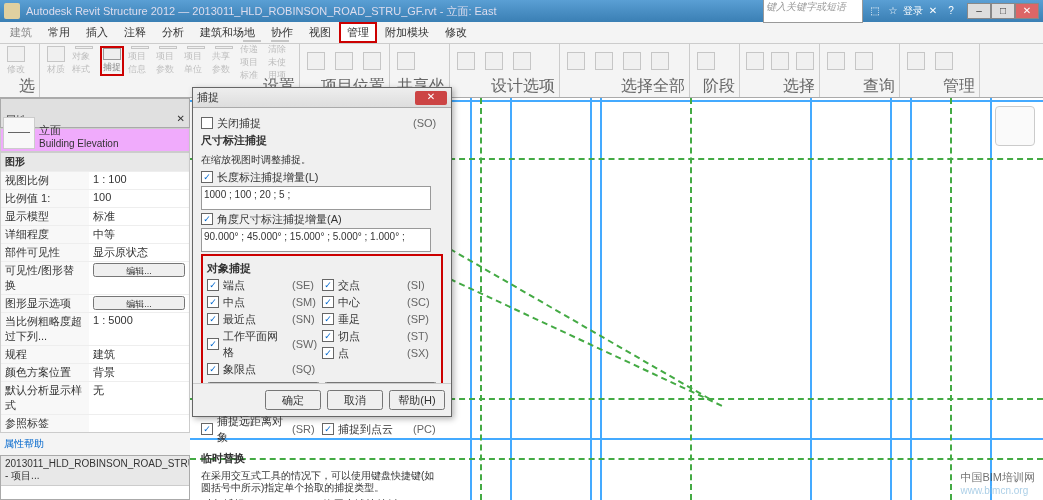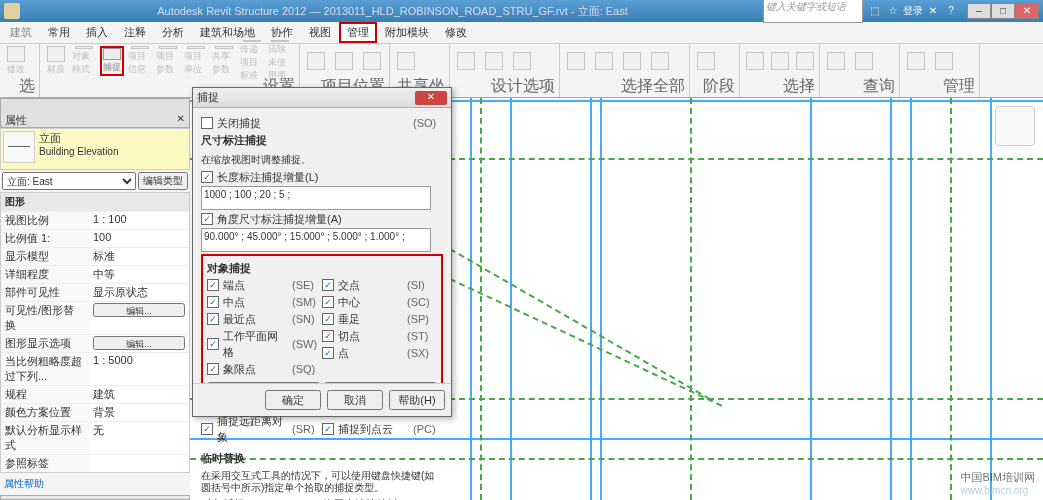--- a/index.html
+++ b/index.html
@@ -1,19 +1,19 @@
 <!DOCTYPE html>
 <html><head>
 <meta charset="utf-8">
 <style>
 *{box-sizing:border-box;margin:0;padding:0;font-family:"Microsoft YaHei","SimSun",Arial,sans-serif;font-size:11px;color:#333}
 body{width:1043px;height:500px;background:#e6e6e6;overflow:hidden;position:relative}
 .titlebar{height:22px;background:linear-gradient(#5a9fd4,#3a7fb4);display:flex;align-items:center;padding:0 4px;color:#fff}
 .titlebar .ticon{width:16px;height:16px;background:#e0d0a0;border-radius:2px;margin-right:6px}
-.titlebar .ttext{flex:1;text-align:center;font-size:11px;color:#dde}
+.titlebar .ttext{flex:1;text-align:left;font-size:11px;color:#dde}
 .titlebar .tsearch{width:100px;height:24px;background:#fff;border:1px solid #999;margin:0 4px;font-style:italic;color:#999;padding:0 2px;font-size:10px}
 .titlebar .ticongr{display:flex;gap:2px}
 .titlebar .ticongr span{width:16px;height:16px;display:inline-block;color:#fff;text-align:center;line-height:16px;font-size:10px}
 .titlebar .winbtns{display:flex;margin-left:8px}
 .titlebar .winbtns div{width:24px;height:16px;background:#ddd;border:1px solid #888;text-align:center;line-height:14px;font-size:10px;color:#333}
 .titlebar .winbtns .cl{background:#d66;color:#fff}
 .menubar{height:22px;background:#f4f4f4;border-bottom:1px solid #ccc;display:flex;align-items:center;padding:0 2px}
 .menubar .tab{padding:3px 8px;font-size:11px;cursor:pointer}
 .menubar .tab.active{background:#fff;border:1px solid #aaa;border-bottom:none}
 .menubar .tab.hl{border:2px solid #c00;padding:1px 6px}
@@ -22,21 +22,21 @@
 .rgroup .ricons{display:flex;gap:4px}
 .rgroup .ricon{width:24px;height:30px;display:flex;flex-direction:column;align-items:center;justify-content:center;opacity:.5}
 .rgroup .ricon .ibox{width:18px;height:18px;border:1px solid #999;background:#eee}
 .rgroup .ricon .ilbl{font-size:9px;color:#888;margin-top:1px}
 .rgroup .ricon.hl{border:2px solid #c00;opacity:1}
 .rgroup .glbl{font-size:16px;color:#666;text-align:right}
 .main{display:flex;height:402px}
 .leftpanel{width:190px;background:#f4f4f4;display:flex;flex-direction:column}
 .propheader{height:18px;background:#e0e0e0;border:1px solid #aaa;padding:14px 4px;font-size:11px;display:flex;justify-content:space-between}
 .propheader .x{font-size:10px}
-.proptype{height:42px;border:1px solid #ccc;display:flex;align-items:flex-start;padding:2px;background:#fef9c3}
+.proptype{height:24px;border:1px solid #ccc;display:flex;align-items:flex-end;padding:2px;background:#f0abfc}
 .proptype .pimg{width:32px;height:32px;border:1px solid #ccc;background:#f8f8f8;margin-right:4px;position:relative}
 .proptype .pimg::after{content:"";position:absolute;left:4px;top:14px;right:4px;border-top:1px solid #666}
 .propdrop{display:flex;padding:2px}
 .propdrop select{flex:1;height:18px;font-size:10px}
 .propdrop button{width:50px;height:18px;font-size:10px;margin-left:2px}
 .propgrid{flex:0 0 auto;background:#fff;border:1px solid #ccc}
 .propgrid .pgh{background:#e8e8e8;padding:2px 4px;font-size:10px;font-weight:bold}
 .propgrid .pgrow{display:flex;border-top:1px solid #eee;font-size:10px}
 .propgrid .pgrow .k{width:88px;padding:1px 4px;background:#f8f8f8}
 .propgrid .pgrow .v{flex:1;padding:1px 4px}
@@ -264,24 +264,20 @@
         <span>属性</span>
         <span class="x">✕</span>
       </div>
     <div class="proptype">
       <div class="pimg"></div>
       <div>
           <div>立面</div>
           <div style="font-size:10px">Building Elevation</div>
         </div>
     </div>
-    <div class="propdrop">
-      <select><option>立面: East</option></select>
-      <button>编辑类型</button>
-    </div>
     <div class="propgrid">
       <div class="pgh">图形</div>
       <div class="pgrow">
           <div class="k">视图比例</div>
           <div class="v">1 : 100</div>
         </div>
       <div class="pgrow">
           <div class="k">比例值 1:</div>
           <div class="v">100</div>
         </div>

